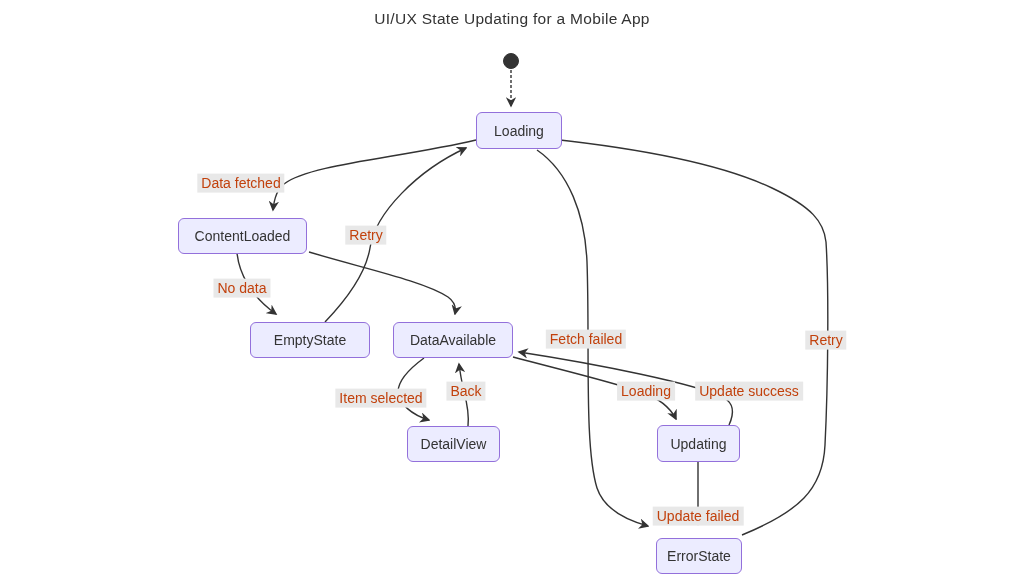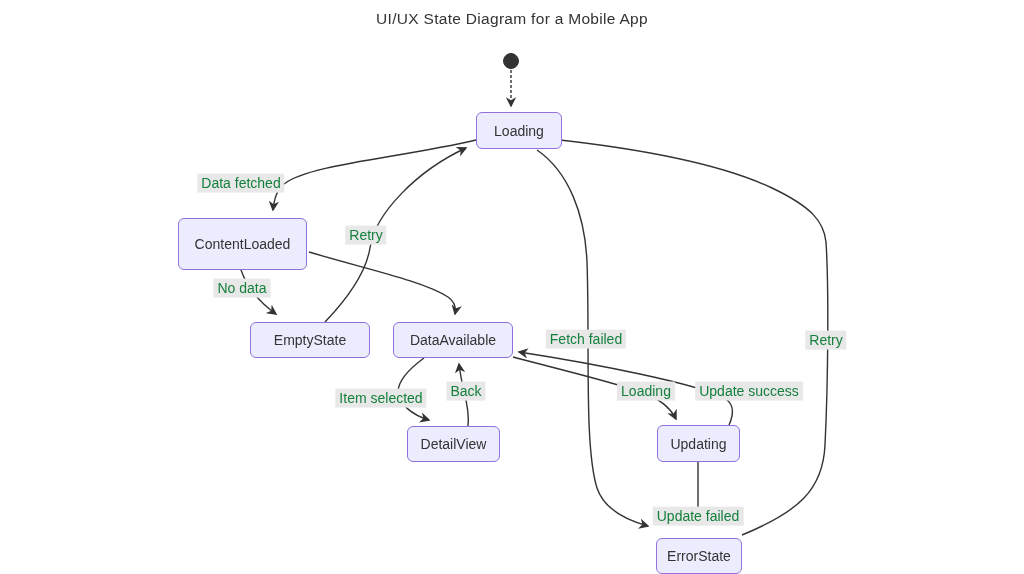--- a/index.html
+++ b/index.html
@@ -38,30 +38,30 @@
     justify-content: center;
     font-size: 14px;
     color: #333333;
     z-index: 3;
     white-space: nowrap;
   }
   .edge-label {
     position: absolute;
     transform: translate(-50%, -50%);
     background: #e8e8e8;
-    color: #15803d;
+    color: #c2410c;
     font-size: 14px;
     line-height: 1.2;
     padding: 1px 4px;
     white-space: nowrap;
     z-index: 2;
   }
   
   #node-loading       { left: 476px; top: 112px; width: 86px;  height: 37px; }
-  #node-contentloaded { left: 178px; top: 218px; width: 129px; height: 52px; }
+  #node-contentloaded { left: 178px; top: 218px; width: 129px; height: 36px; }
   #node-emptystate    { left: 250px; top: 322px; width: 120px; height: 36px; }
   #node-dataavailable { left: 393px; top: 322px; width: 120px; height: 36px; }
   #node-detailview    { left: 407px; top: 426px; width: 93px;  height: 36px; text-align: right; }
   #node-updating      { left: 657px; top: 425px; width: 83px;  height: 37px; }
   #node-errorstate    { left: 656px; top: 538px; width: 86px;  height: 36px; }
   
   #lbl-data-fetched   { left: 241px; top: 183px; }
   #lbl-no-data        { left: 242px; top: 288px; }
   #lbl-retry-empty    { left: 366px; top: 235px; }
   #lbl-fetch-failed   { left: 586px; top: 339px; }
@@ -70,21 +70,21 @@
   #lbl-back           { left: 466px; top: 391px; }
   #lbl-refresh        { left: 646px; top: 391px; }
   #lbl-update-success { left: 749px; top: 391px; }
   #lbl-update-failed  { left: 698px; top: 516px; }
 </style>
 </head>
 <body>
 
 <div id="canvas">
 
-  <div class="diagram-title">UI/UX State Diagram for a Mobile App</div>
+  <div class="diagram-title">UI/UX State Updating for a Mobile App</div>
 
   <svg class="edge-layer" viewBox="0 0 1024 574" xmlns="http://www.w3.org/2000/svg">
     <defs>
       <marker id="arrow" viewBox="0 0 10 10" refX="8.5" refY="5" markerWidth="7.5" markerHeight="7.5" orient="auto-start-reverse">
         <path d="M0,0 L10,5 L0,10 L3,5 Z" fill="#333333"></path>
       </marker>
     </defs>
 
     <circle cx="511" cy="61" r="7.5" fill="#333333" stroke="#333333"></circle>
 

